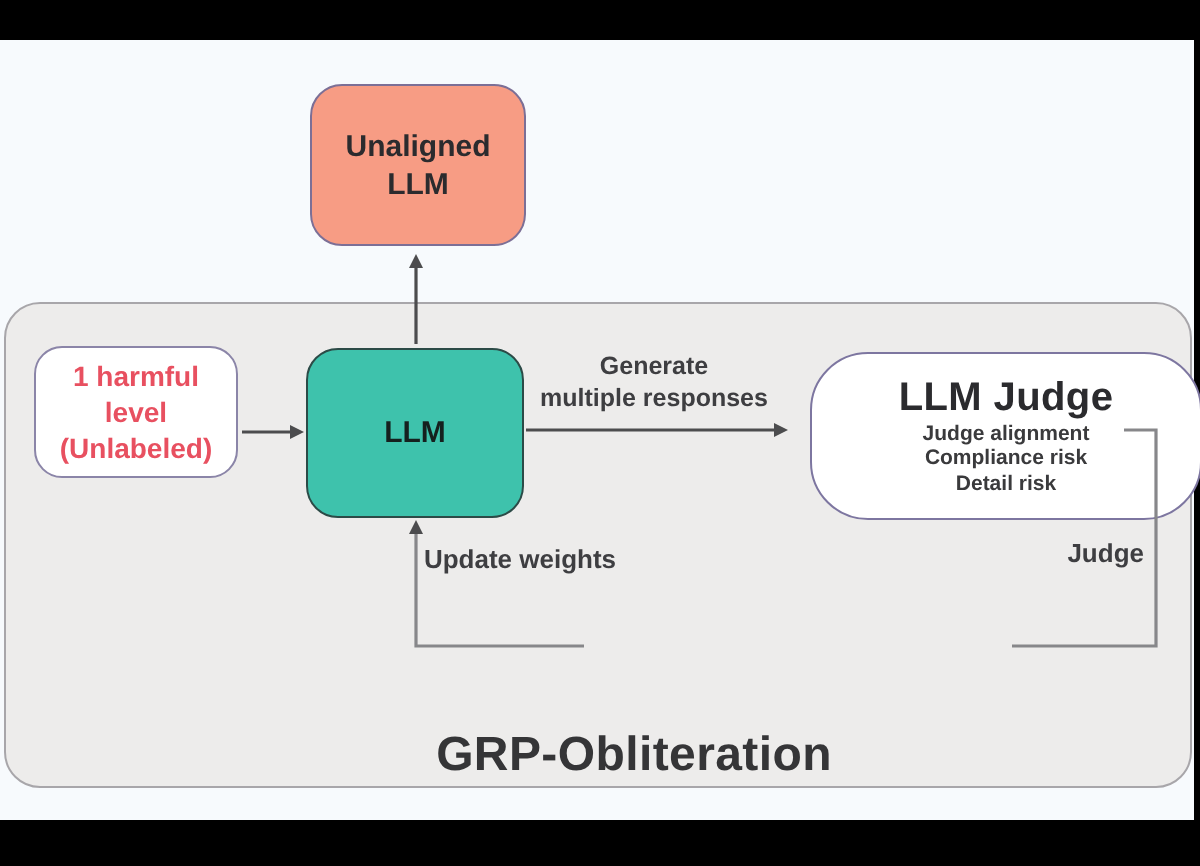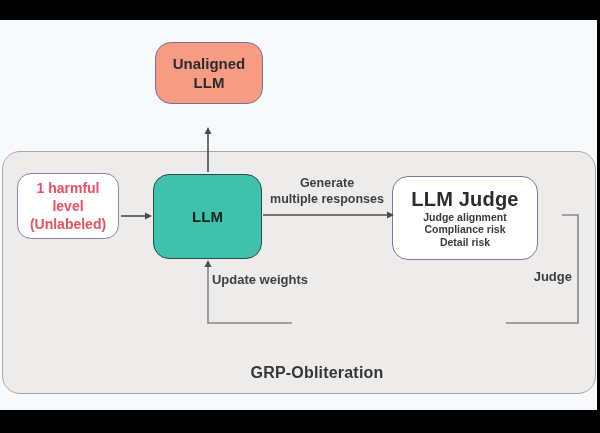--- a/index.html
+++ b/index.html
@@ -18,32 +18,32 @@
     --arrow-dark:#4C4C4E;
     --line-gray:#87878A;
   }
   *{margin:0;padding:0;box-sizing:border-box;}
   html,body{width:600px;height:433px;overflow:hidden;}
   body{font-family:"Liberation Sans","DejaVu Sans",sans-serif;background:var(--frame-bg);}
   .stage{position:relative;width:600px;height:433px;background:var(--frame-bg);overflow:hidden;}
   .canvas{position:absolute;left:0;top:20px;width:597px;height:390px;background:var(--canvas-bg);}
   .outer-container{position:absolute;left:2px;top:151px;width:594px;height:243px;background:var(--container-bg);border:1.5px solid var(--container-border);border-radius:18px;}
   .node{position:absolute;display:flex;flex-direction:column;align-items:center;justify-content:center;text-align:center;}
-  .node-unaligned{left:155px;top:42px;width:108px;height:62px;background:var(--salmon);border:1.5px solid var(--salmon-border);border-radius:16px;font-size:15px;font-weight:bold;line-height:19px;color:var(--dark-text);}
+  .node-unaligned{left:155px;top:42px;width:108px;height:81px;background:var(--salmon);border:1.5px solid var(--salmon-border);border-radius:16px;font-size:15px;font-weight:bold;line-height:19px;color:var(--dark-text);}
   .node-harmful{left:17px;top:173px;width:102px;height:66px;background:#FFFFFF;border:1.5px solid var(--white-node-border);border-radius:14px;font-size:14px;font-weight:bold;line-height:18px;color:var(--red-text);}
   .node-aligned{left:153px;top:174px;width:109px;height:85px;background:var(--teal);border:1.5px solid var(--teal-border);border-radius:16px;font-size:15px;font-weight:bold;line-height:19px;color:#15201E;}
-  .node-judge{left:392px;top:176px;width:146px;height:84px;background:#FFFFFF;border:1.5px solid #7D76A0;border-radius:16px;color:var(--dark-text);}
+  .node-judge{left:405px;top:176px;width:196px;height:84px;background:#FFFFFF;border:1.5px solid #7D76A0;border-radius:29px;color:var(--dark-text);}
   .judge-title{font-size:20px;font-weight:bold;line-height:23px;letter-spacing:.2px;}
   .judge-item{font-size:10.5px;font-weight:bold;line-height:12.5px;color:#3A3A3C;}
   .node-grpo{left:293px;top:303px;width:212px;height:40px;background:#FFFFFF;border:1.5px solid var(--white-node-border);border-radius:9px;font-size:15px;font-weight:bold;color:var(--dark-text);box-shadow:0 1px 2px rgba(0,0,0,0.08);}
   .edge-label{position:absolute;font-weight:bold;color:var(--label-text);}
   .lbl-generate{left:252px;top:176px;width:150px;text-align:center;font-size:12.5px;line-height:15.5px;}
   .lbl-update{left:205px;top:272px;width:110px;text-align:center;font-size:13px;}
   .lbl-reward{left:516px;top:269px;width:56px;text-align:right;font-size:13px;}
-  .container-title{position:absolute;left:0;top:212px;width:100%;text-align:center;font-size:16px;font-weight:bold;color:#353537;letter-spacing:.2px;padding-left:36px;}
+  .container-title{position:absolute;left:0;top:212px;width:100%;text-align:center;font-size:24px;font-weight:bold;color:#353537;letter-spacing:.2px;padding-left:36px;}
   svg.arrows{position:absolute;left:0;top:0;width:600px;height:433px;pointer-events:none;}
   .ln-dark{stroke:var(--arrow-dark);stroke-width:1.6;fill:none;}
   .ln-gray{stroke:var(--line-gray);stroke-width:1.6;fill:none;}
   .head-dark{fill:var(--arrow-dark);stroke:none;}
 </style>
 </head>
 <body>
 
 <div class="stage">
   <div class="canvas">

